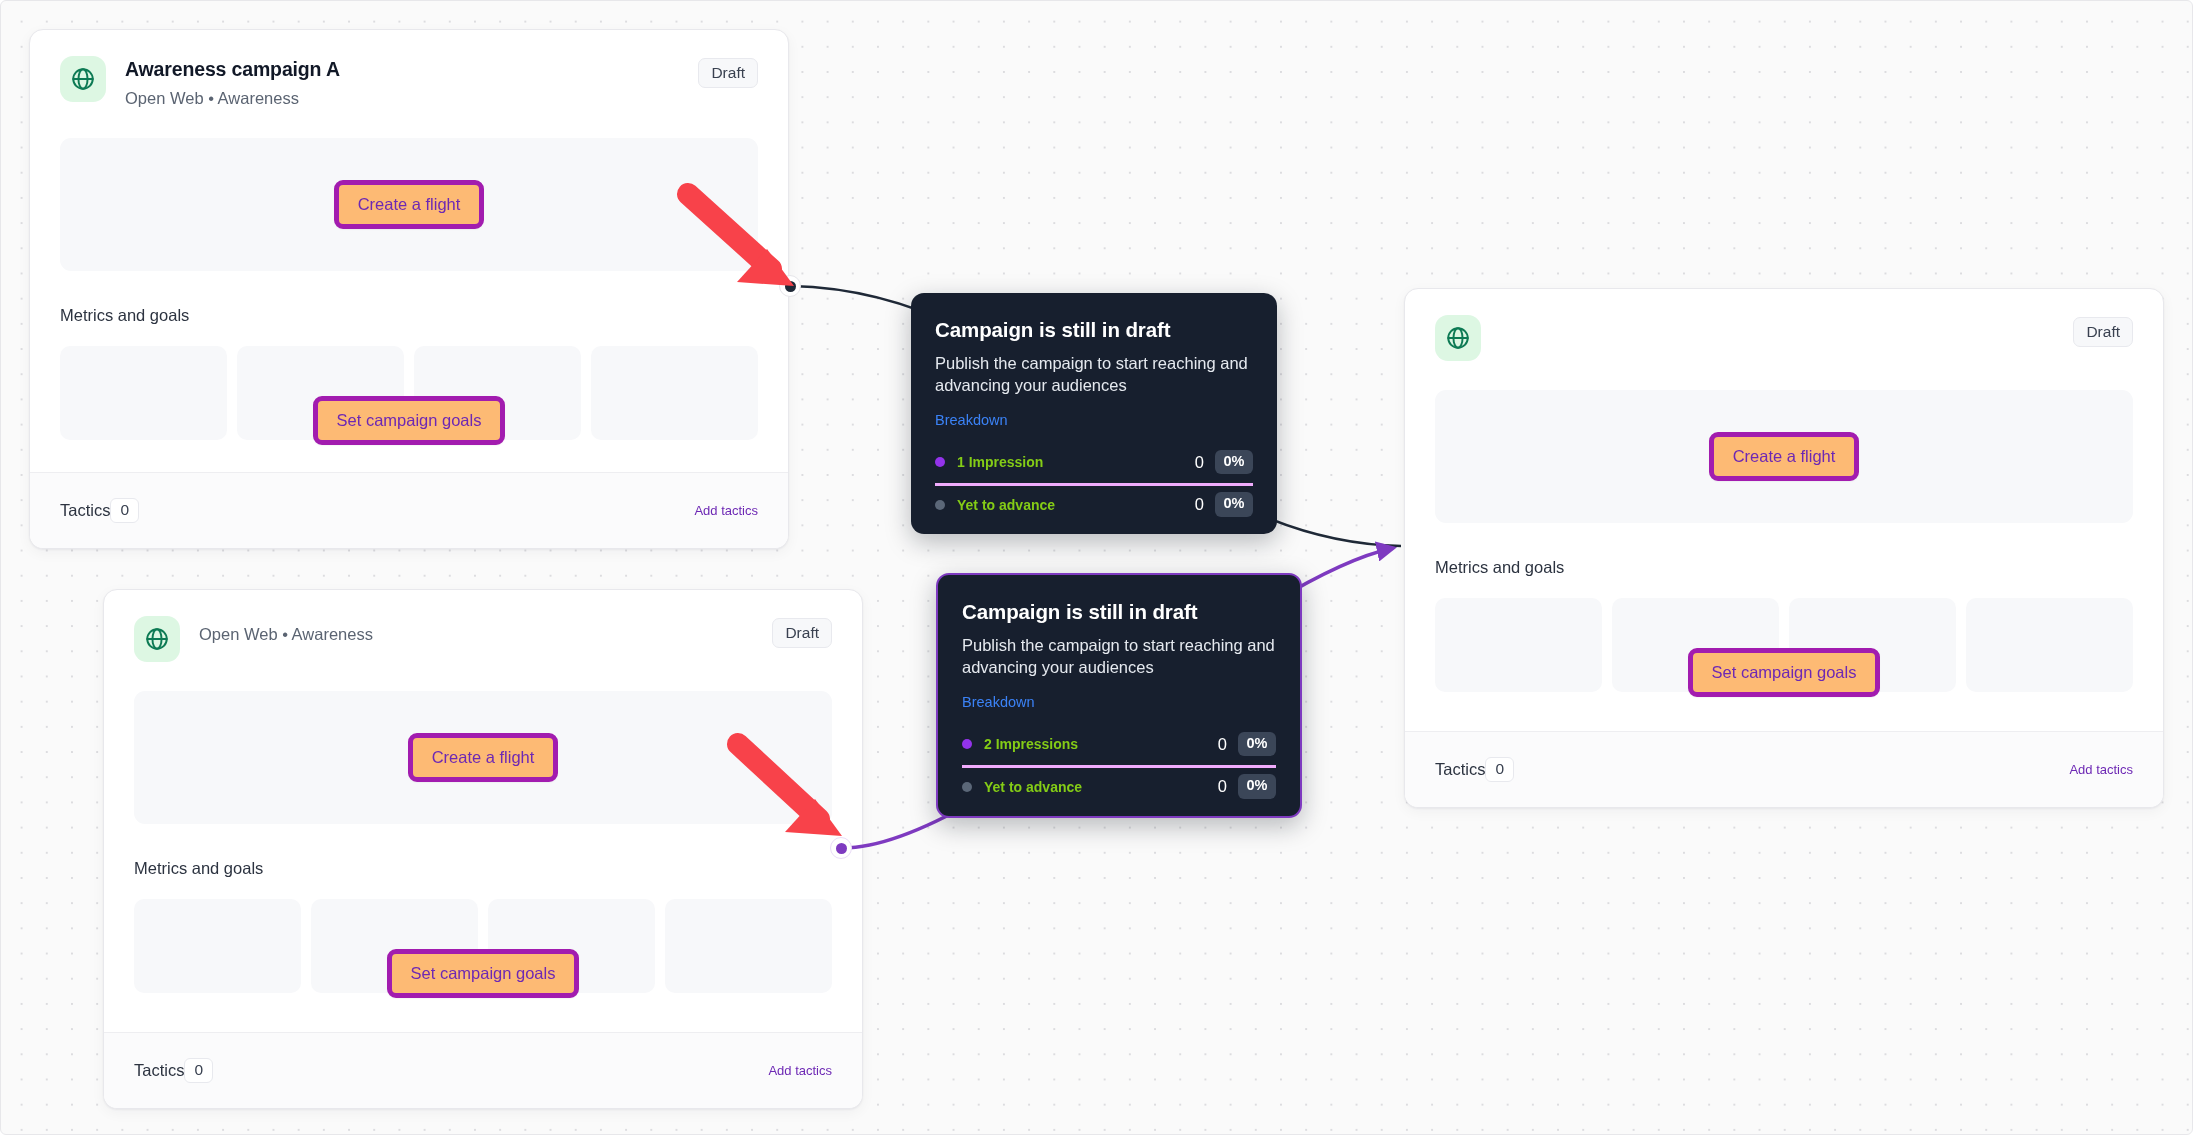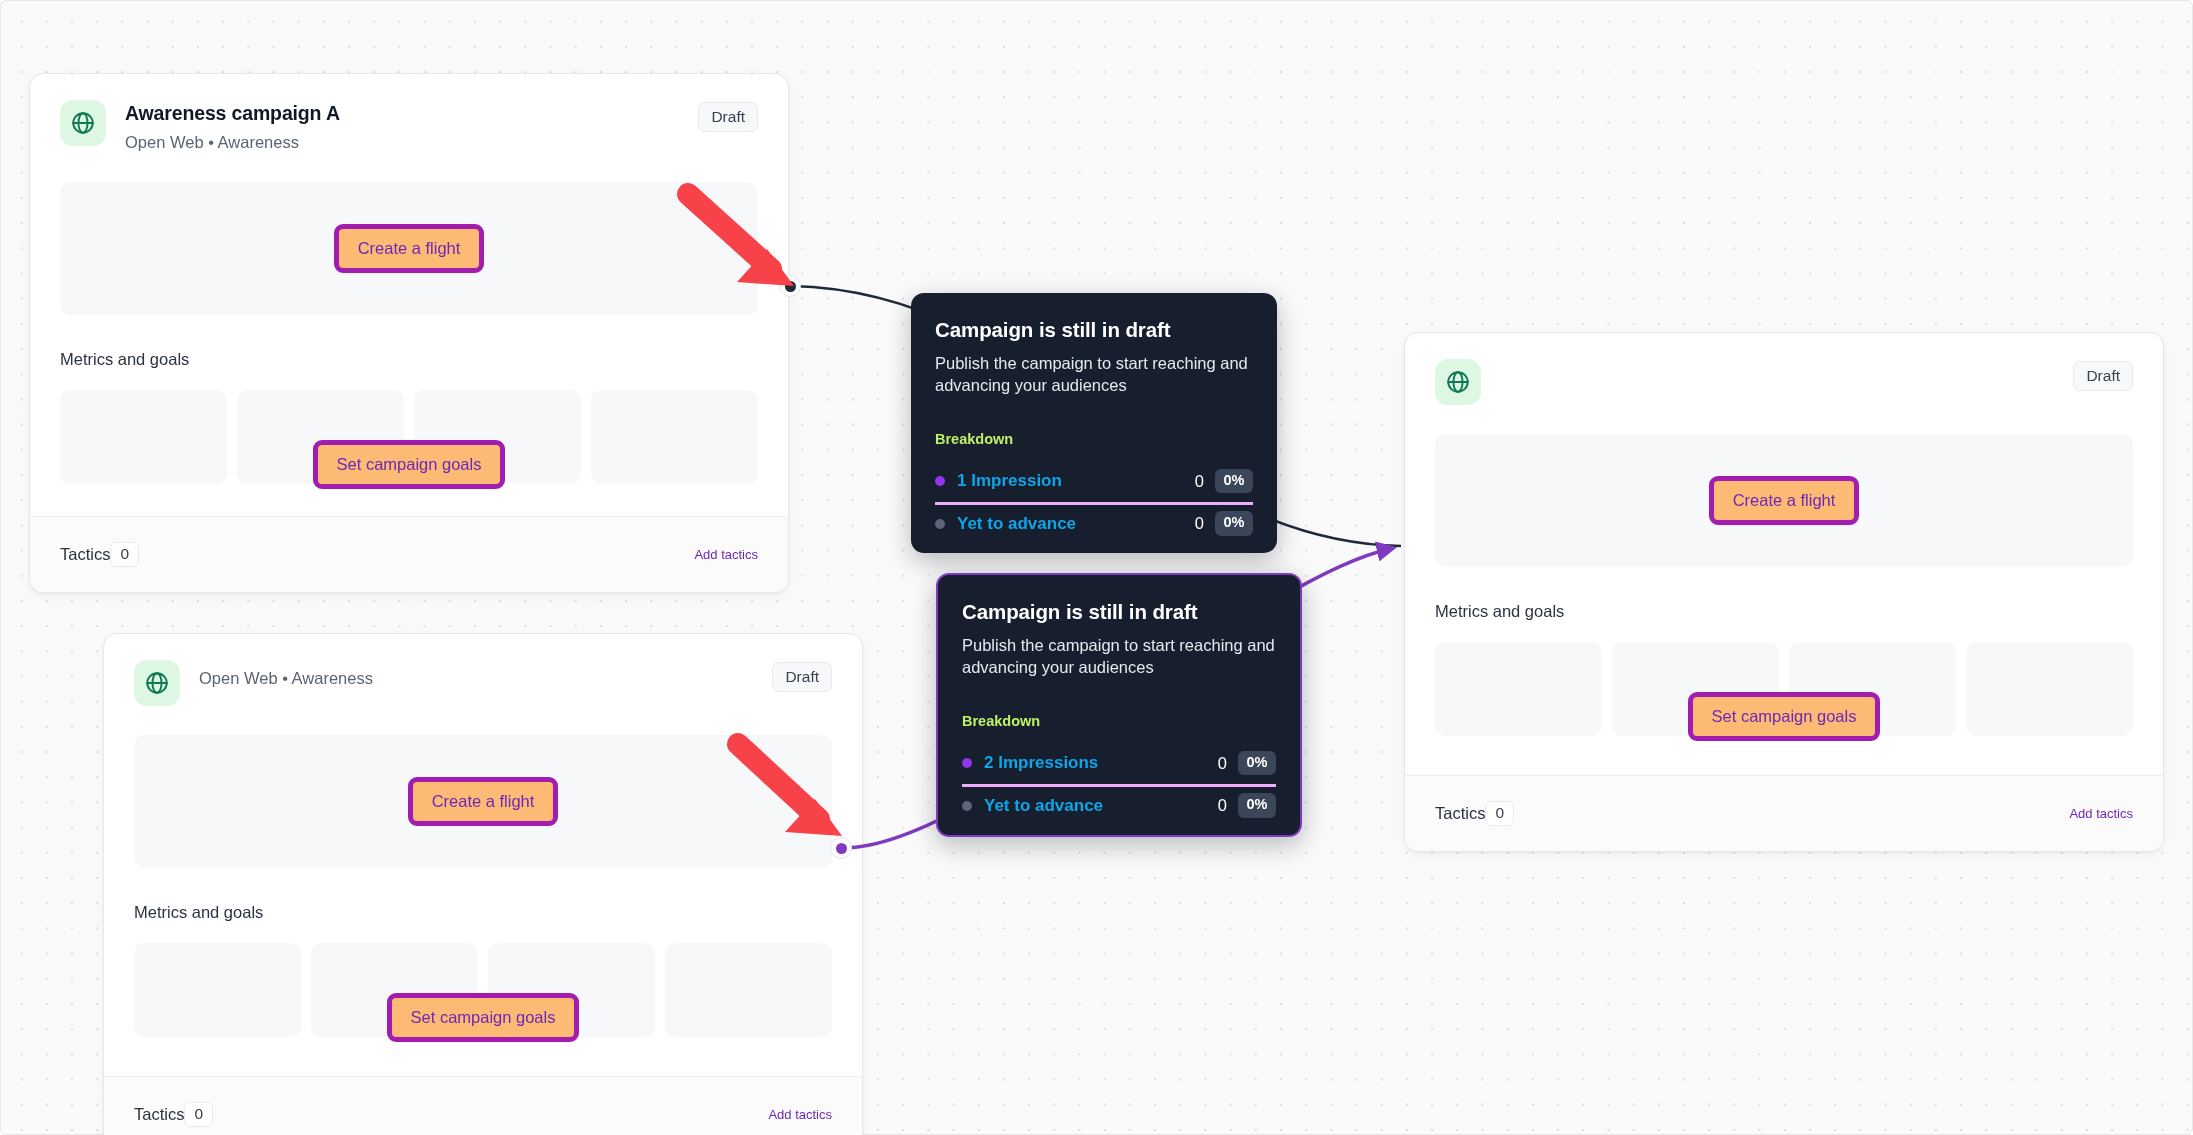--- a/index.html
+++ b/index.html
@@ -28,21 +28,20 @@
   
   .campaign-card {
     position: absolute;
     background: #ffffff;
     border: 1px solid #e8e8ec;
     border-radius: 14px;
     box-shadow: 0 1px 2px rgba(16,24,40,0.05), 0 4px 14px rgba(16,24,40,0.045);
     overflow: hidden;
     display: flex;
     flex-direction: column;
-    margin-top: 44px;
   }
   .card-a { left: 28px;  top: 28px;  width: 760px; height: 520px; }
   .card-b { left: 102px; top: 588px; width: 760px; height: 520px; }
   .card-c { left: 1403px; top: 287px; width: 760px; height: 520px; }
 
   
   .card-head {
     display: flex;
     align-items: flex-start;
     padding: 26px 30px 0 30px;
@@ -186,44 +185,44 @@
     letter-spacing: -0.1px;
     line-height: 1.25;
   }
   .tip-body {
     margin-top: 9px;
     font-size: 16.5px;
     color: #e5e9ef;
     line-height: 1.38;
   }
   .tip-sec {
-    margin-top: 34px;
+    margin-top: 15px;
     font-size: 14.5px;
-    font-weight: bold;
-    color: #bef264;
+    font-weight: normal;
+    color: #3b82f6;
     line-height: 1.2;
   }
   .tip-rows { margin-top: 12px; }
   .tip-row {
     display: flex;
     align-items: center;
     height: 41px;
     border-top: 3px solid #f0abfc;
   }
   .tip-row:first-child { border-top: none; }
   .row-dot {
     width: 10px; height: 10px;
     border-radius: 50%;
     flex: 0 0 10px;
     margin-right: 12px;
   }
   .row-label {
-    font-size: 17px;
+    font-size: 14px;
     font-weight: bold;
-    color: #0ea5e9;
+    color: #84cc16;
     flex: 1 1 auto;
     white-space: nowrap;
   }
   .row-value {
     font-size: 16.5px;
     color: #ffffff;
     margin-right: 11px;
   }
   .row-pct {
     font-size: 14.5px;

